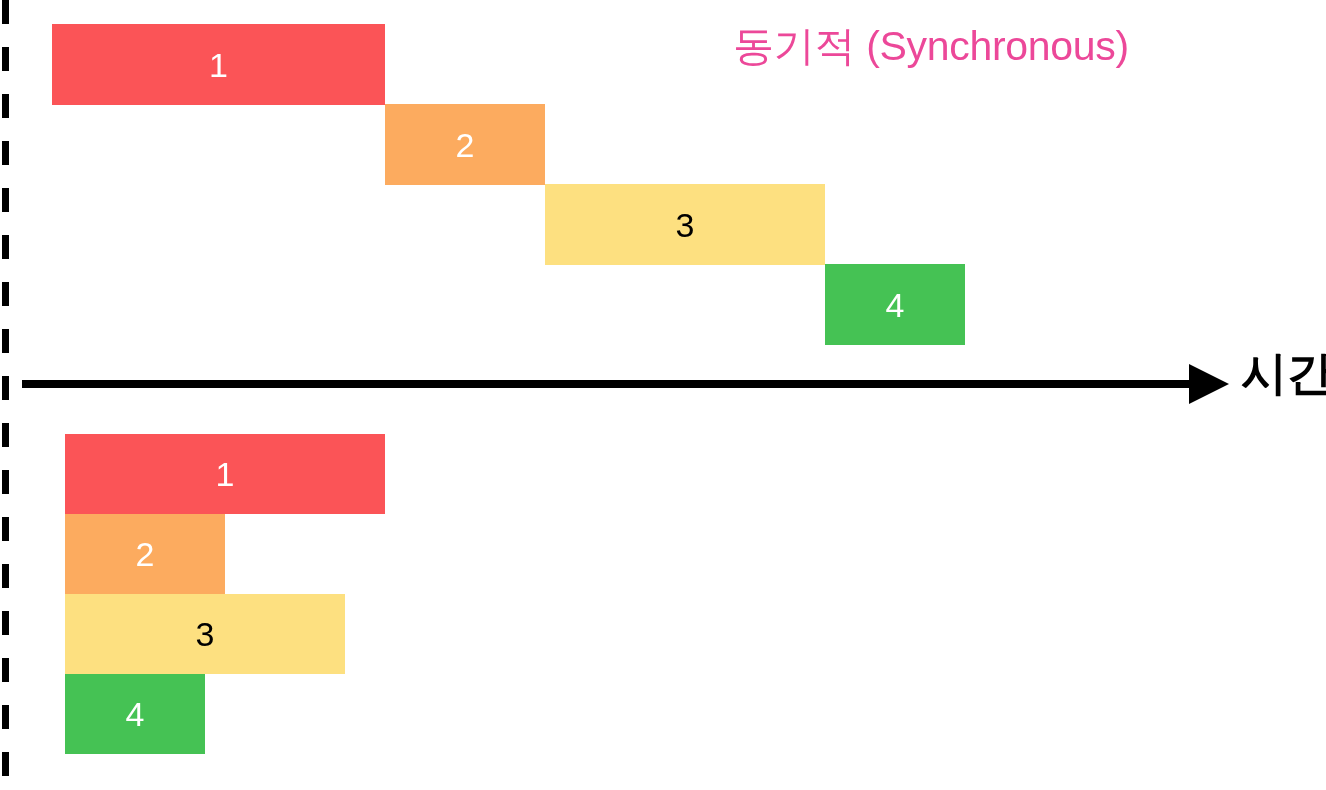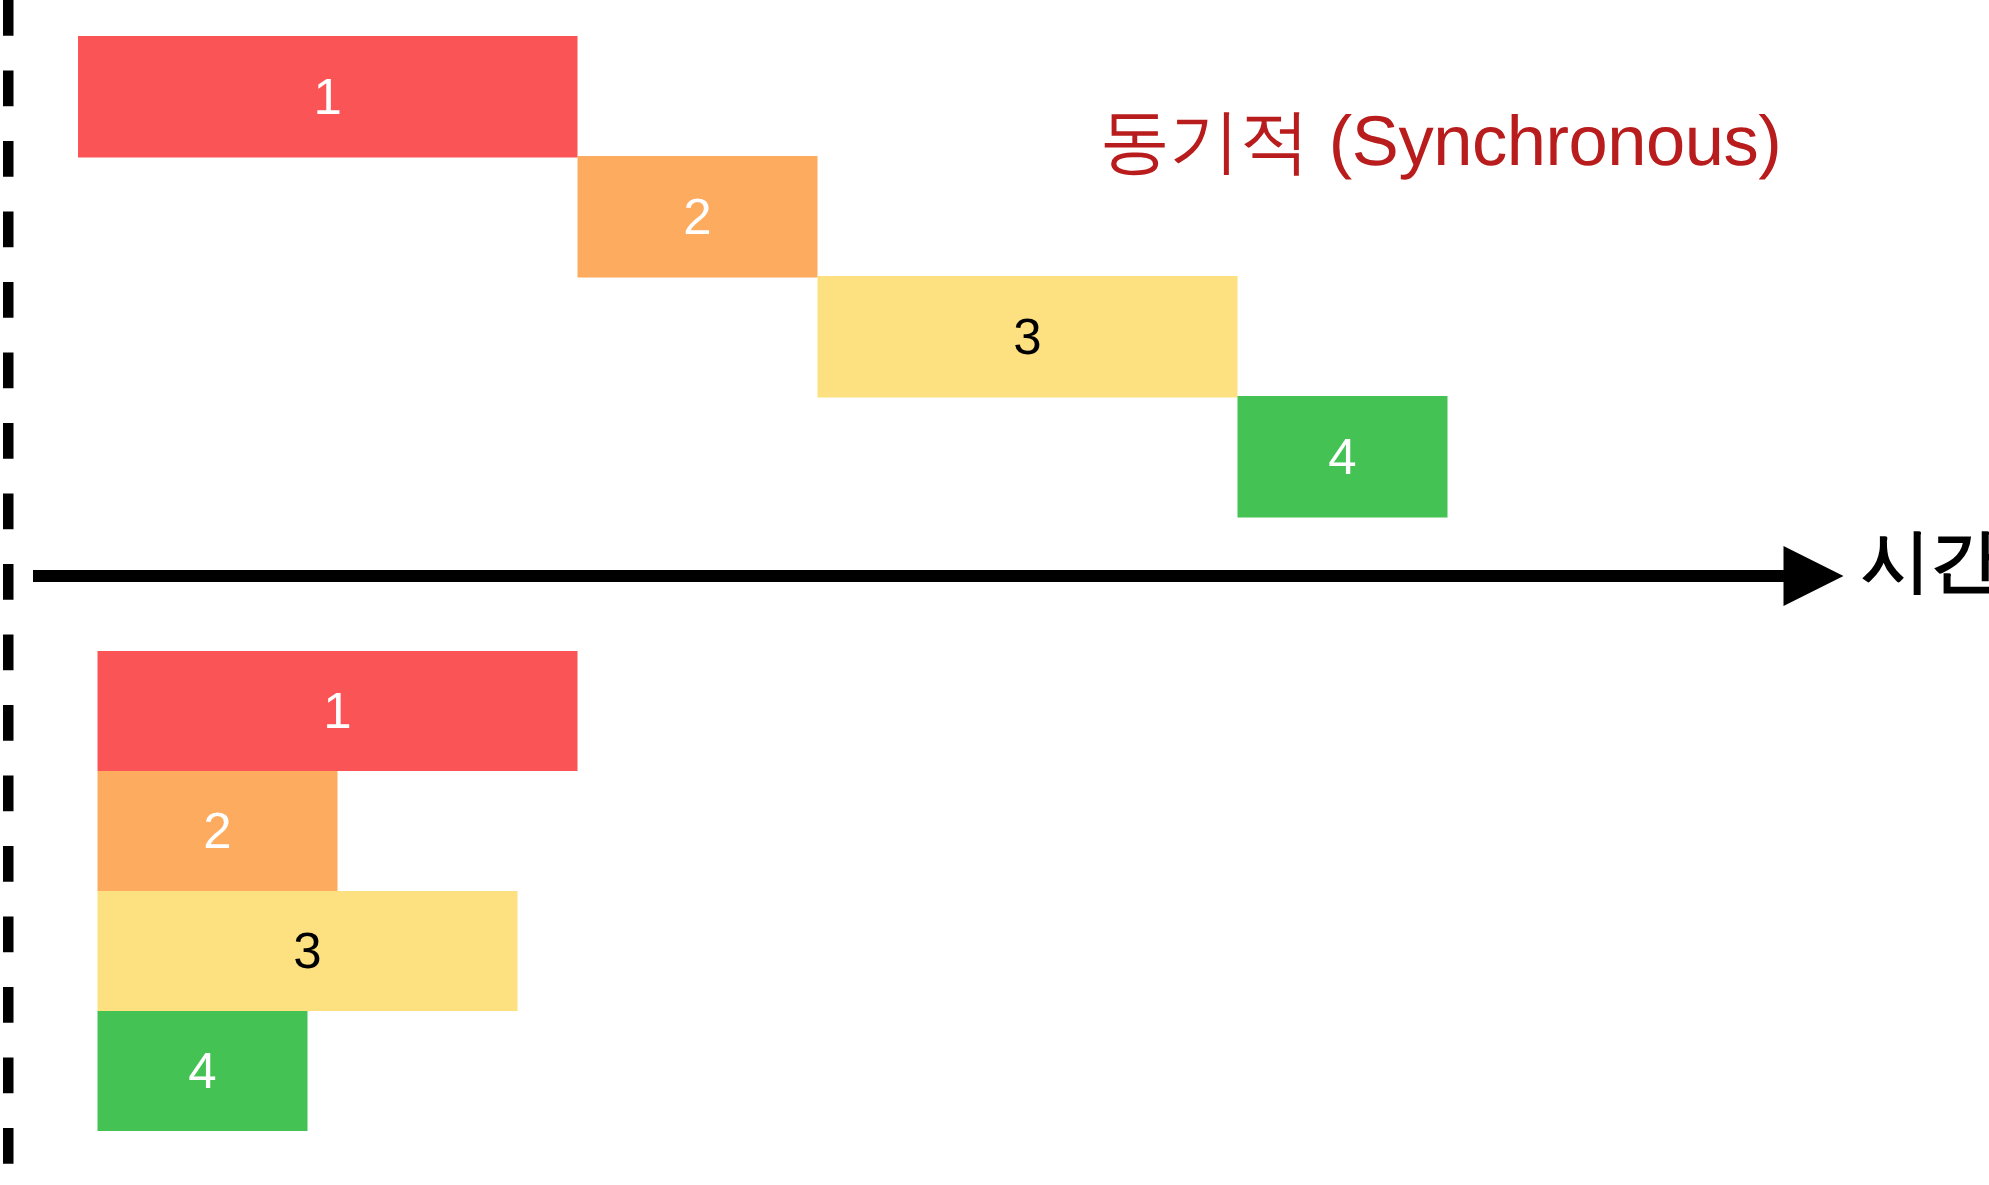--- a/index.html
+++ b/index.html
@@ -64,27 +64,26 @@
     font-weight: bold;
     color: #000000;
     line-height: 1;
     white-space: nowrap;
     margin-left: 13px;
   }
 
   
   .section-label {
     position: absolute;
-    font-size: 47px;
+    font-size: 41px;
     font-weight: normal;
-    color: #b91c1c;
+    color: #ec4899;
     line-height: 1;
     white-space: nowrap;
     letter-spacing: -0.3px;
-    margin-top: 44px;
   }
   .section-label.sync  { left: 733px;  top: 26px; }
   .section-label.async { left: 744px;  top: 444px; }
 
   
   .bar {
     position: absolute;
     display: flex;
     align-items: center;
     justify-content: center;

